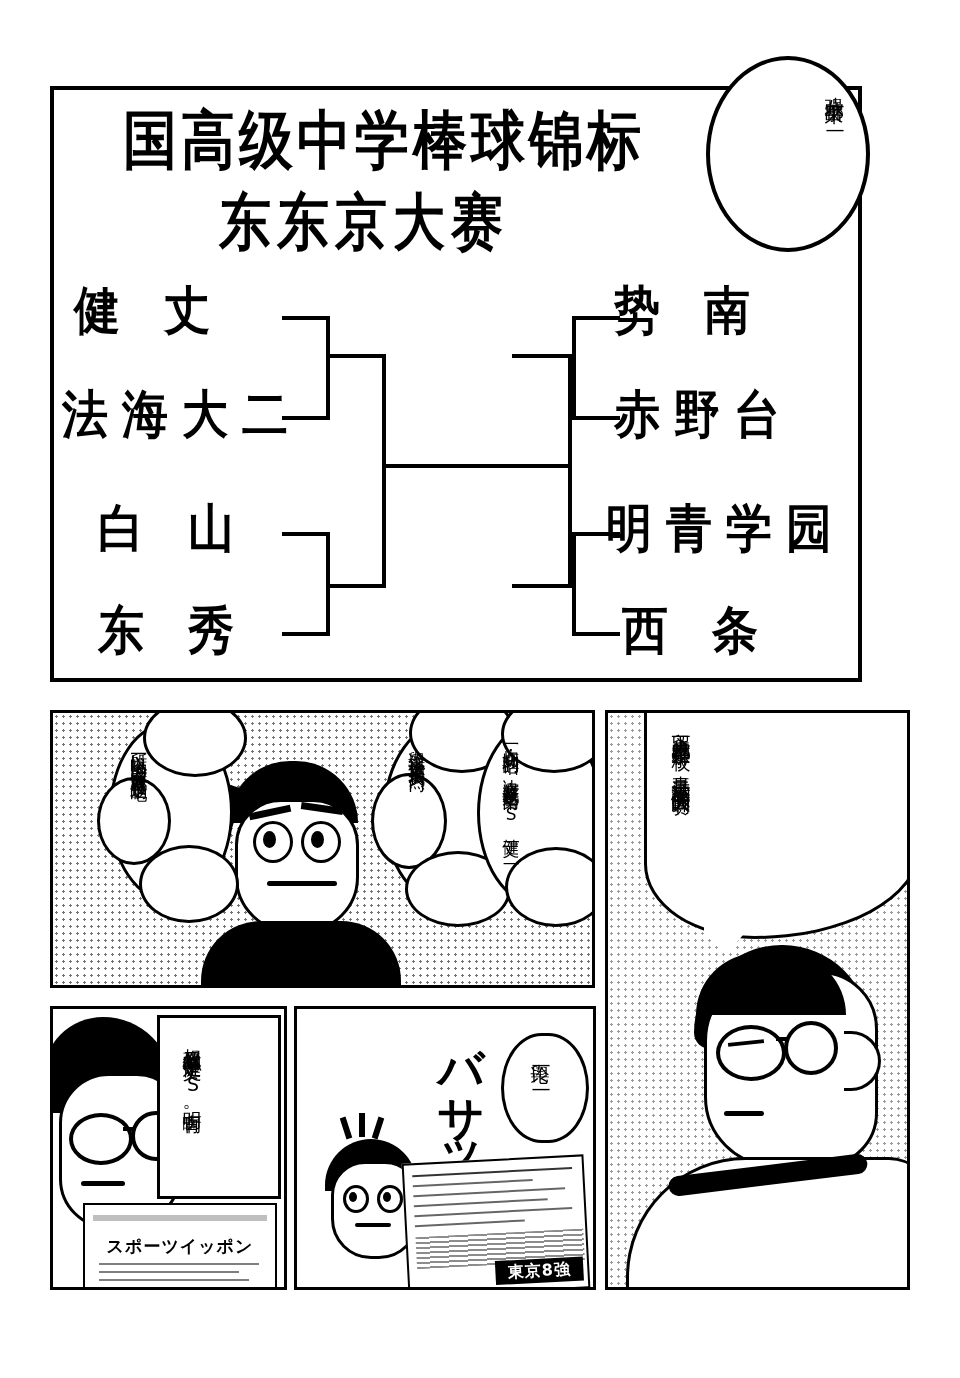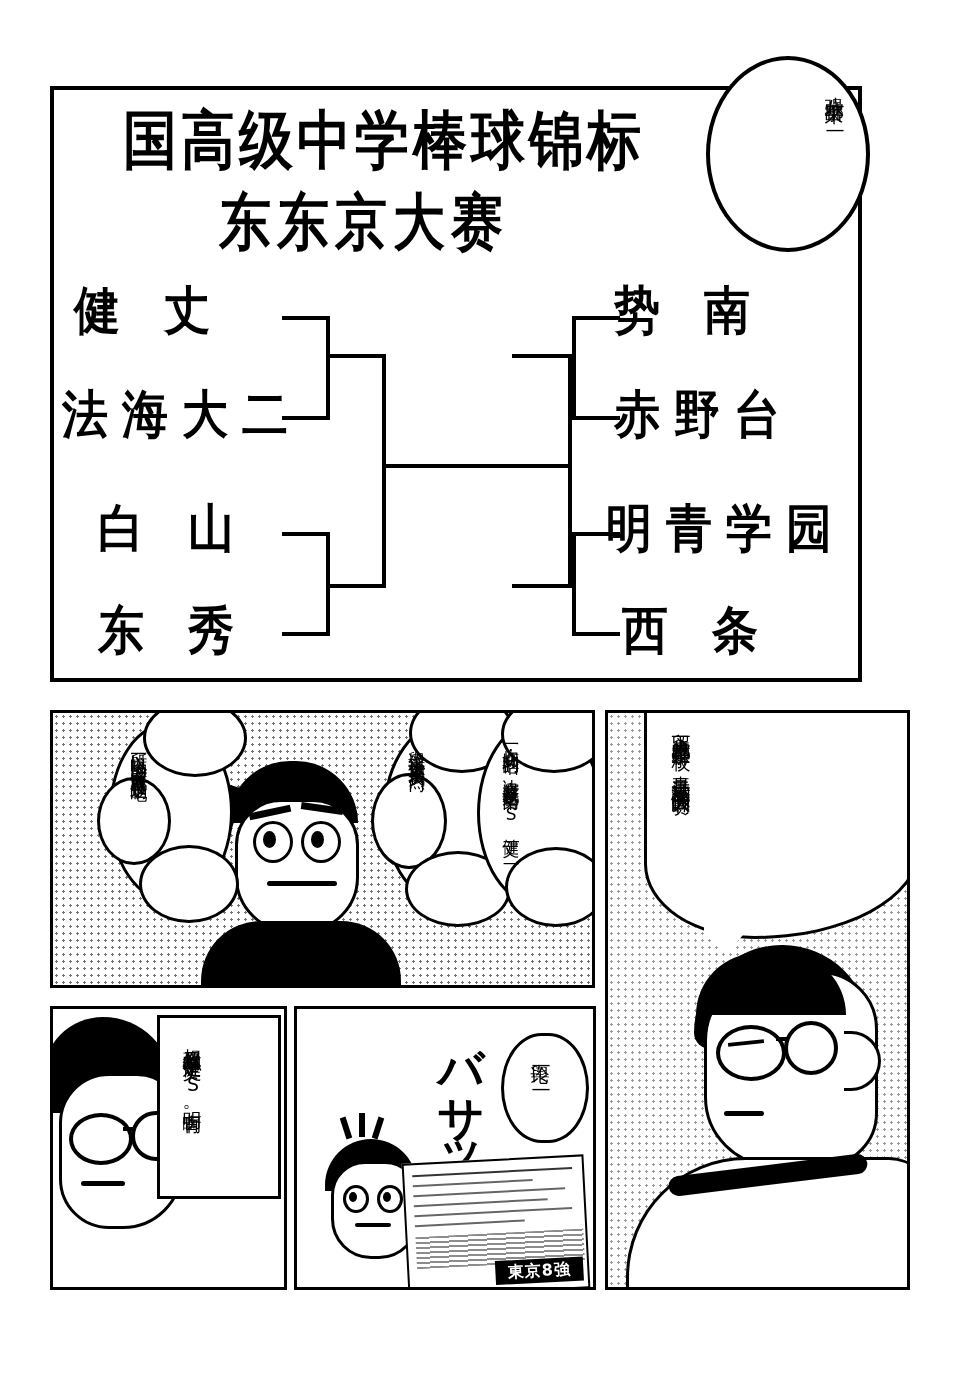--- a/index.html
+++ b/index.html
@@ -161,20 +161,27 @@
     <div class="hair" style="left:-10px;top:8px;width:130px;height:96px;border-radius:60px 70px 0 0;"></div>
     <div class="skin" style="left:6px;top:64px;width:118px;height:150px;border-radius:50px 46px 60px 50px;"></div>
     <div style="position:absolute;left:16px;top:104px;width:56px;height:44px;border:4px solid #000;border-radius:50%;background:#fff;"></div>
     <div style="position:absolute;left:78px;top:102px;width:42px;height:42px;border:4px solid #000;border-radius:50%;background:#fff;"></div>
     <div style="position:absolute;left:70px;top:118px;width:12px;height:4px;background:#000;"></div>
     <div style="position:absolute;left:28px;top:172px;width:44px;height:5px;background:#000;border-radius:3px;"></div>
 
     <div class="balloon-rect" style="left:104px;top:6px;width:118px;height:178px;"></div>
     <div class="vtext" style="position:absolute;left:126px;top:24px;height:146px;">想看的似乎是健丈VS明青啊。</div>
 
+    <div class="newspaper" style="left:30px;top:194px;width:190px;height:88px;">
+      <div style="position:absolute;left:8px;top:10px;width:174px;height:6px;background:#000;opacity:.25;"></div>
+      <div style="position:absolute;left:10px;top:30px;width:170px;text-align:center;font-size:17px;font-weight:bold;letter-spacing:1px;">スポーツイッポン</div>
+      <div class="npline" style="left:14px;top:58px;width:160px;opacity:.5;"></div>
+      <div class="npline" style="left:14px;top:66px;width:140px;opacity:.5;"></div>
+      <div class="npline" style="left:14px;top:74px;width:150px;opacity:.5;"></div>
+    </div>
   </div>
 
   <div class="panel5">
 
     <div class="sfx" style="left:134px;top:8px;">バサッ</div>
 
     <div class="balloon-round" style="left:204px;top:24px;width:82px;height:104px;"></div>
     <div class="vtext" style="position:absolute;left:230px;top:40px;height:74px;">舆论——</div>
 
     <div class="hair" style="left:28px;top:130px;width:92px;height:52px;border-radius:50px 50px 0 0;"></div>

